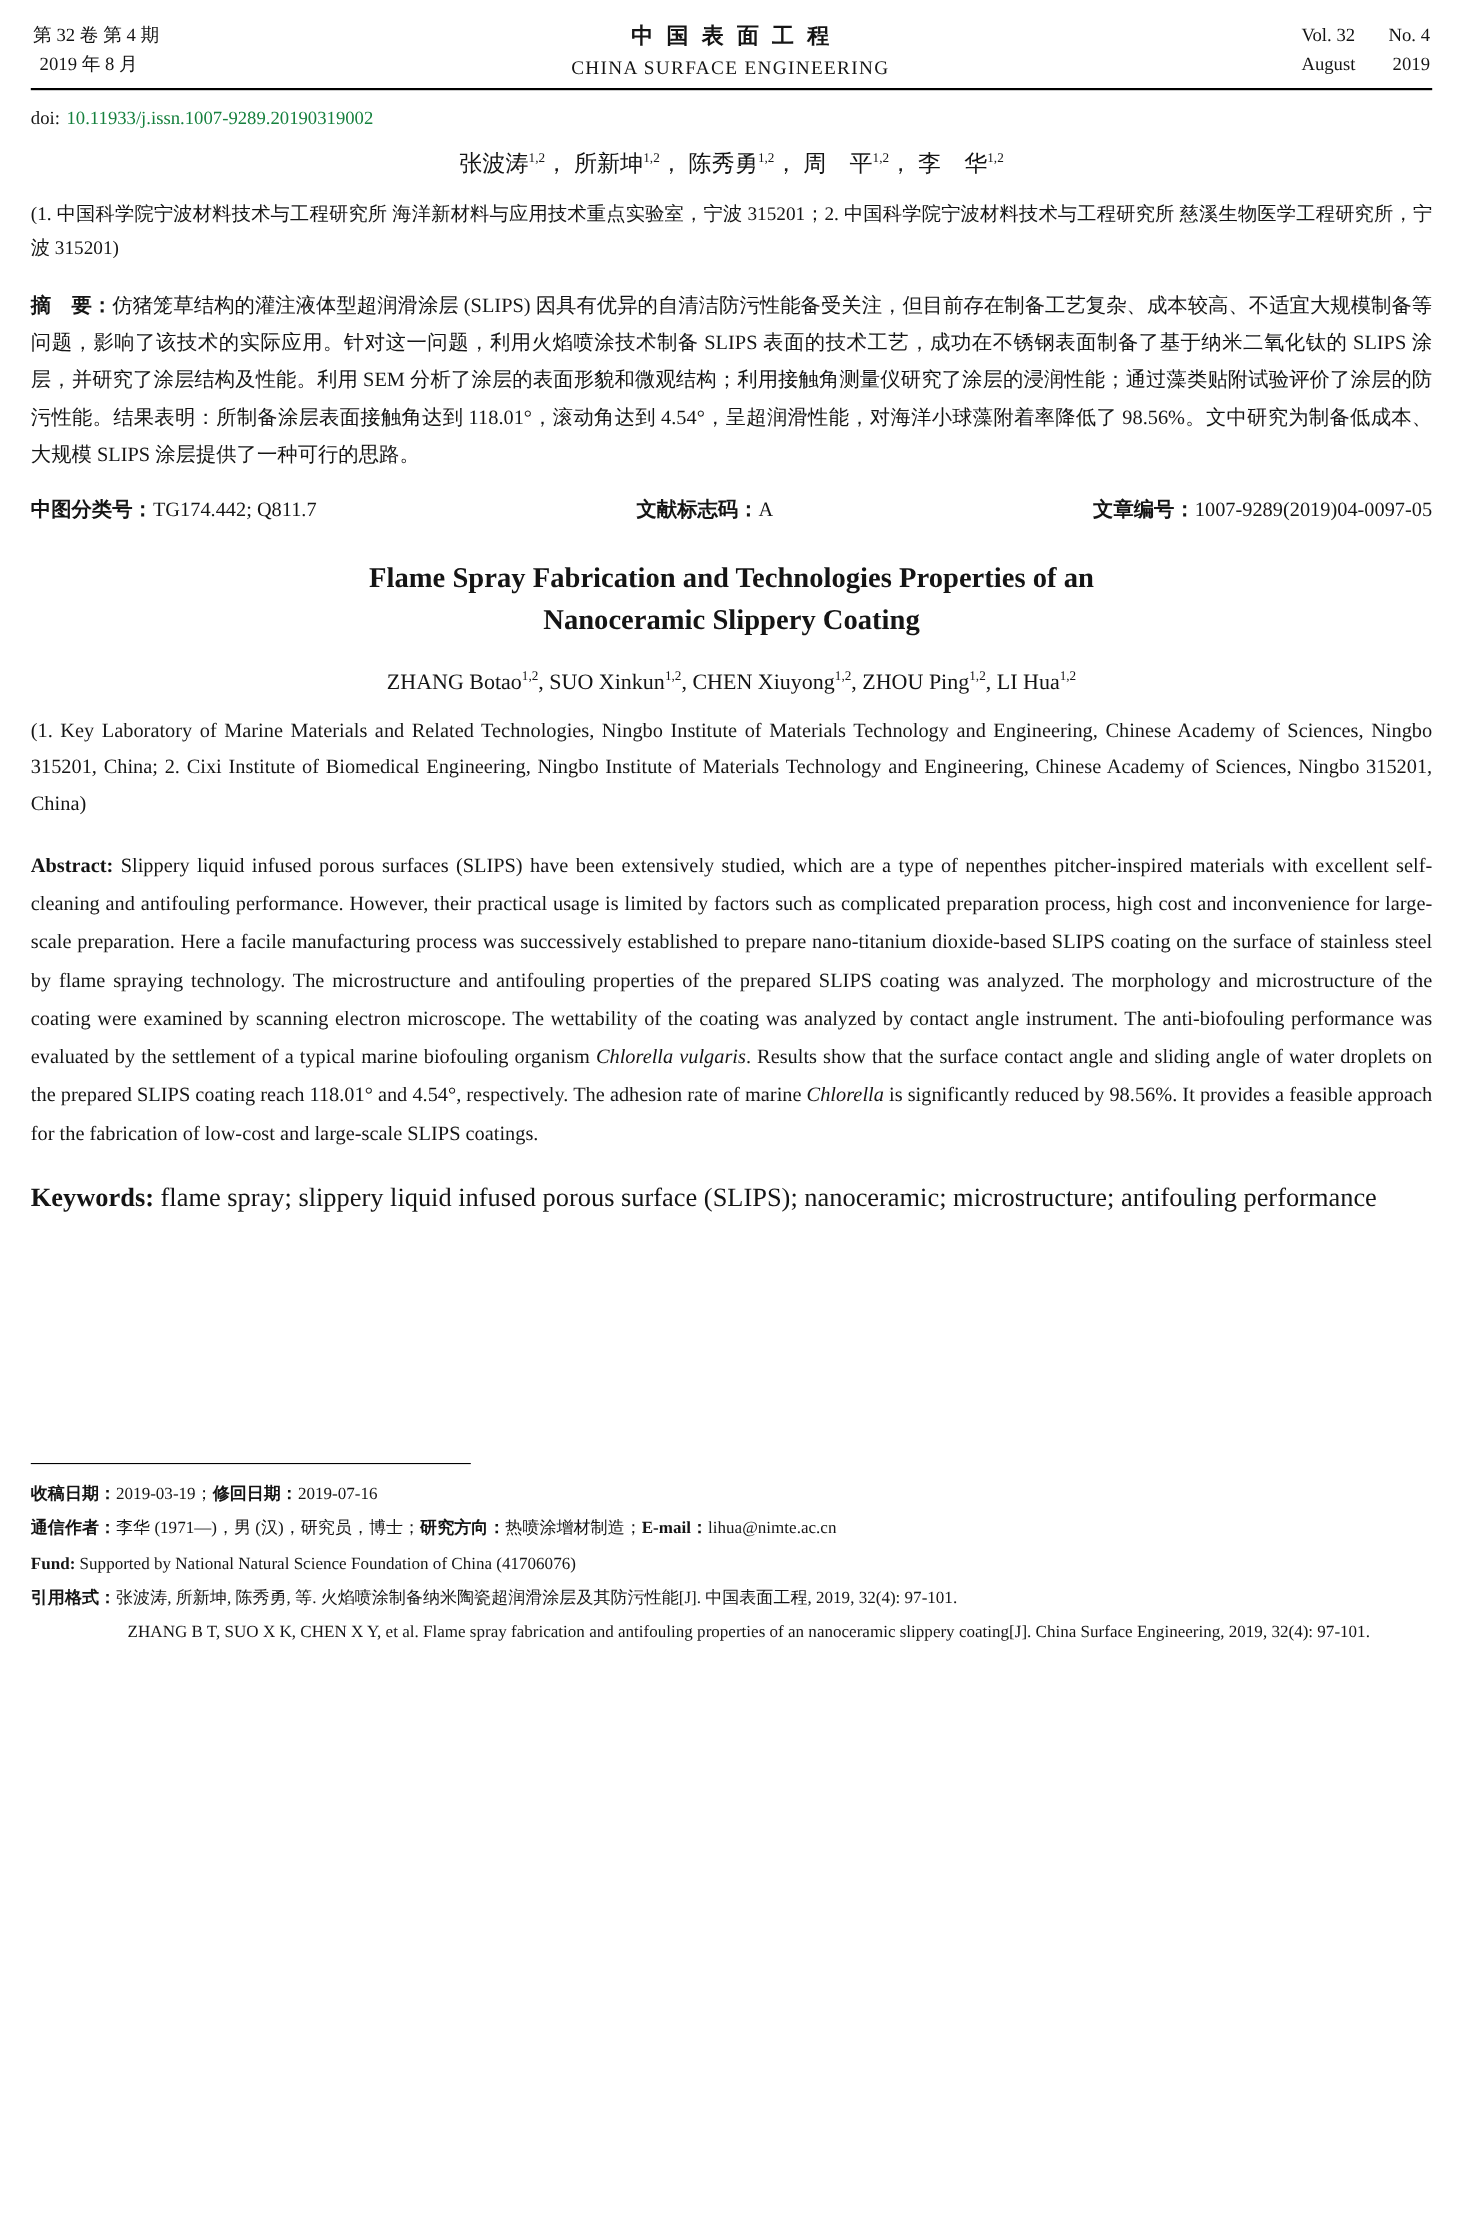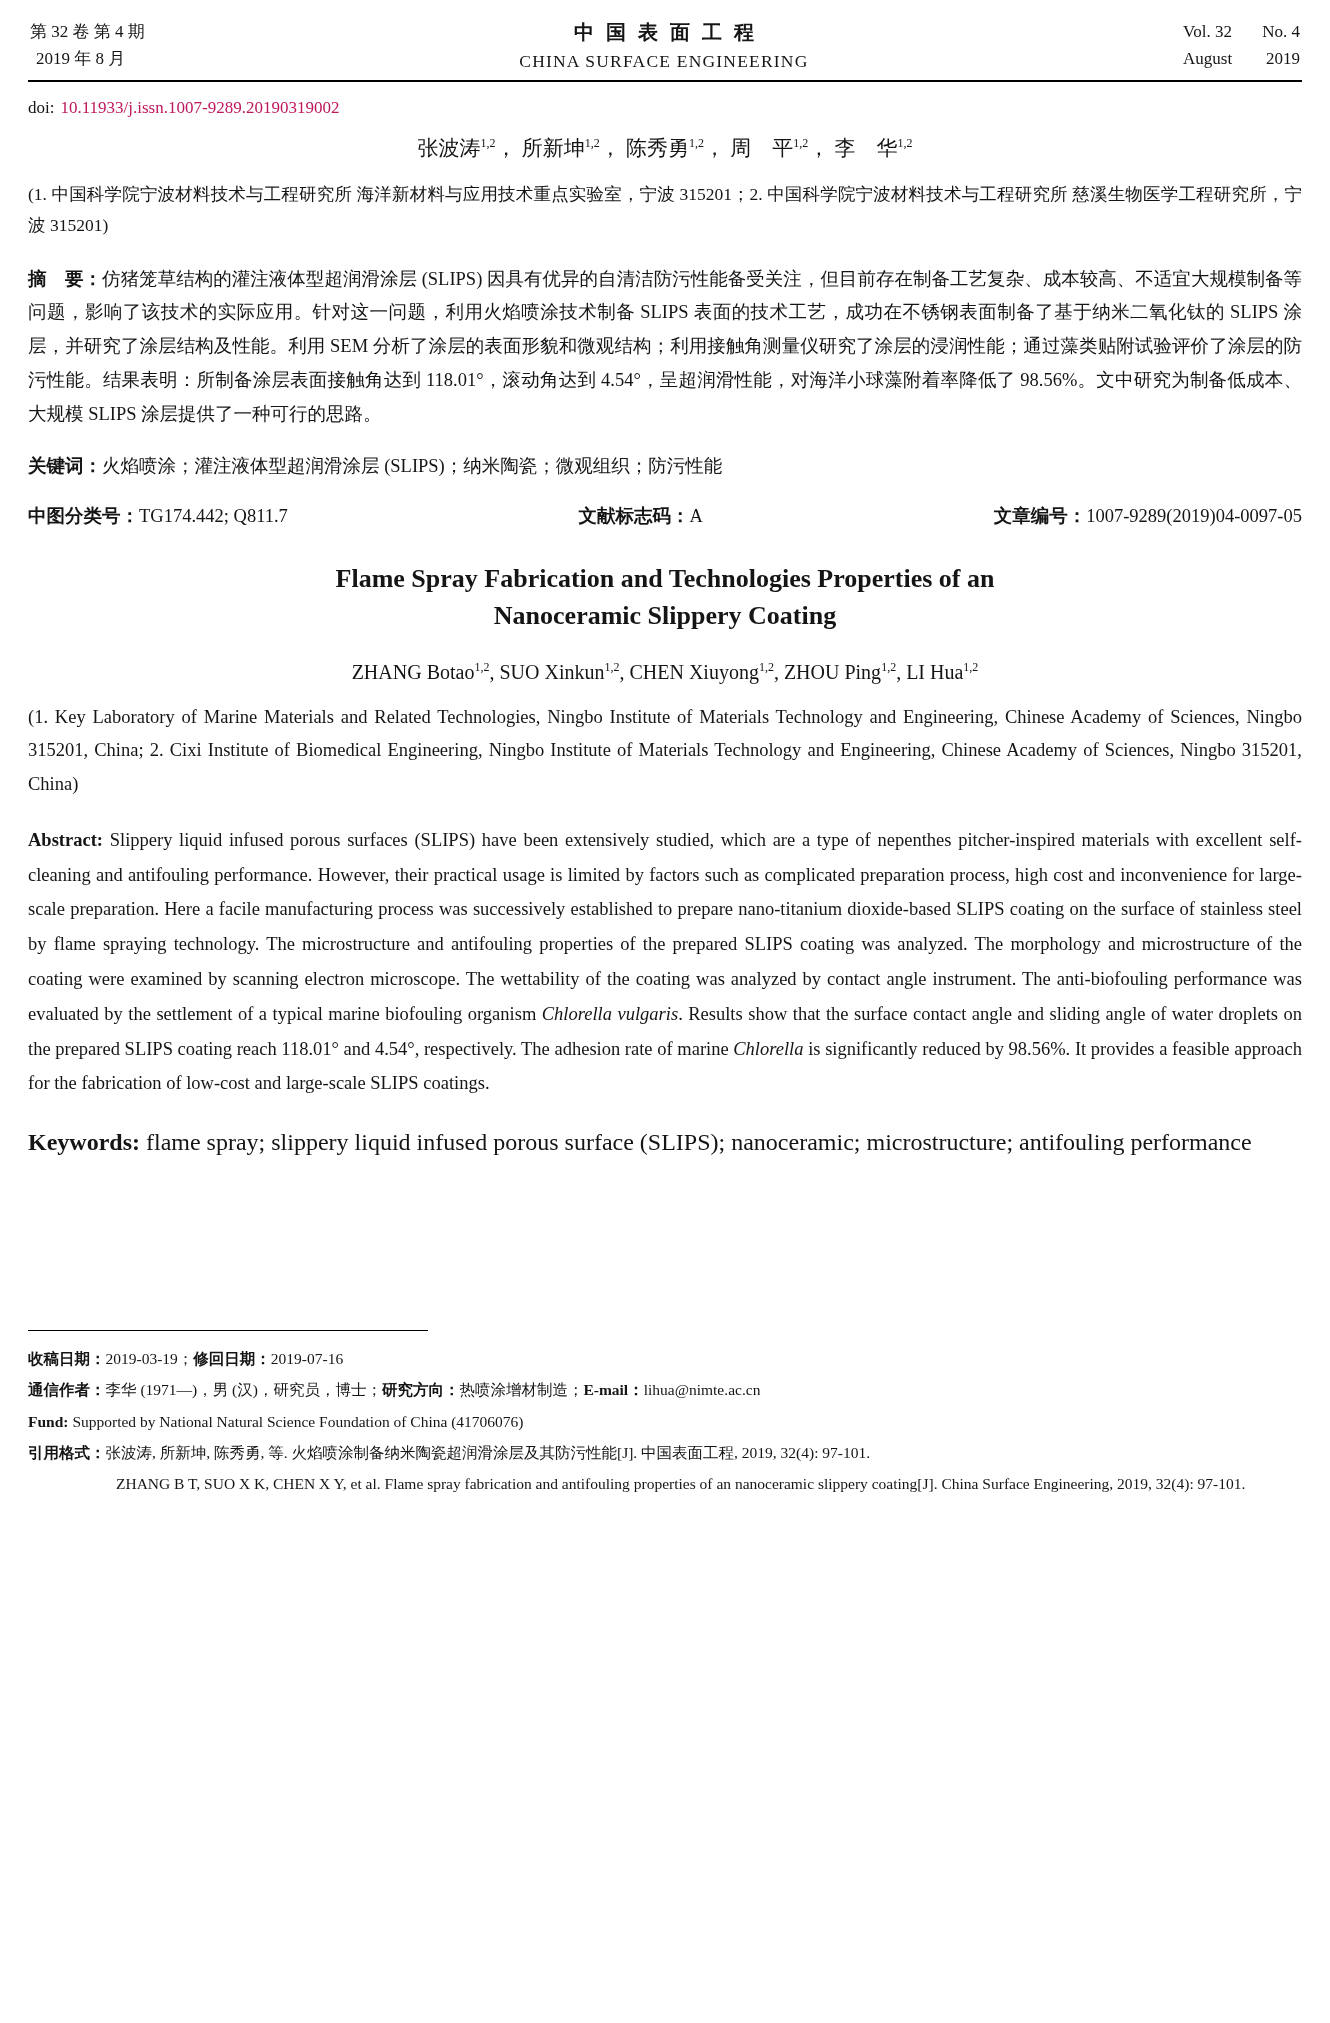--- a/index.html
+++ b/index.html
@@ -67,41 +67,38 @@
     <div class="hdr-right">
       <span class="c1">Vol. 32</span>
       <span class="c2">No. 4</span>
       <span class="c1">August</span>
       <span class="c2">2019</span>
     </div>
   </header>
   <div class="header-rule"></div>
 
   <div class="doi-line">
-    <span>doi:</span><a class="doi-link" style="color: #be185d;">10.11933/j.issn.1007-9289.20190319002</a>
+    <span>doi:</span><a class="doi-link" style="color: #15803d;">10.11933/j.issn.1007-9289.20190319002</a>
   </div>
 
 
   <div class="authors-cn">
     <span class="author"><span>张波涛</span><sup>1,2</sup><span>，</span></span>
     <span class="author"><span>所新坤</span><sup>1,2</sup><span>，</span></span>
     <span class="author"><span>陈秀勇</span><sup>1,2</sup><span>，</span></span>
     <span class="author"><span>周　平</span><sup>1,2</sup><span>，</span></span>
     <span class="author"><span>李　华</span><sup>1,2</sup><span></span></span>
   </div>
 
   <p class="affiliation-cn">(1. 中国科学院宁波材料技术与工程研究所 海洋新材料与应用技术重点实验室，宁波 315201；2. 中国科学院宁波材料技术与工程研究所 慈溪生物医学工程研究所，宁波 315201)</p>
 
   <p class="abstract-cn">
     <span class="label-bold">摘　要：</span><span>仿猪笼草结构的灌注液体型超润滑涂层 (SLIPS) 因具有优异的自清洁防污性能备受关注，但目前存在制备工艺复杂、成本较高、不适宜大规模制备等问题，影响了该技术的实际应用。针对这一问题，利用火焰喷涂技术制备 SLIPS 表面的技术工艺，成功在不锈钢表面制备了基于纳米二氧化钛的 SLIPS 涂层，并研究了涂层结构及性能。利用 SEM 分析了涂层的表面形貌和微观结构；利用接触角测量仪研究了涂层的浸润性能；通过藻类贴附试验评价了涂层的防污性能。结果表明：所制备涂层表面接触角达到 118.01°，滚动角达到 4.54°，呈超润滑性能，对海洋小球藻附着率降低了 98.56%。文中研究为制备低成本、大规模 SLIPS 涂层提供了一种可行的思路。</span>
   </p>
 
-  <p class="keywords-cn">
-    <span class="label-bold">关键词：</span><span>火焰喷涂；灌注液体型超润滑涂层 (SLIPS)；纳米陶瓷；微观组织；防污性能</span>
-  </p>
 
   <div class="classification">
     <span><span class="label-bold">中图分类号：</span><span>TG174.442; Q811.7</span></span>
     <span><span class="label-bold">文献标志码：</span><span>A</span></span>
     <span><span class="label-bold">文章编号：</span><span>1007-9289(2019)04-0097-05</span></span>
   </div>
 
   <h2 class="title-en">
     <div>Flame Spray Fabrication and Technologies Properties of an</div>
     <div>Nanoceramic Slippery Coating</div>

